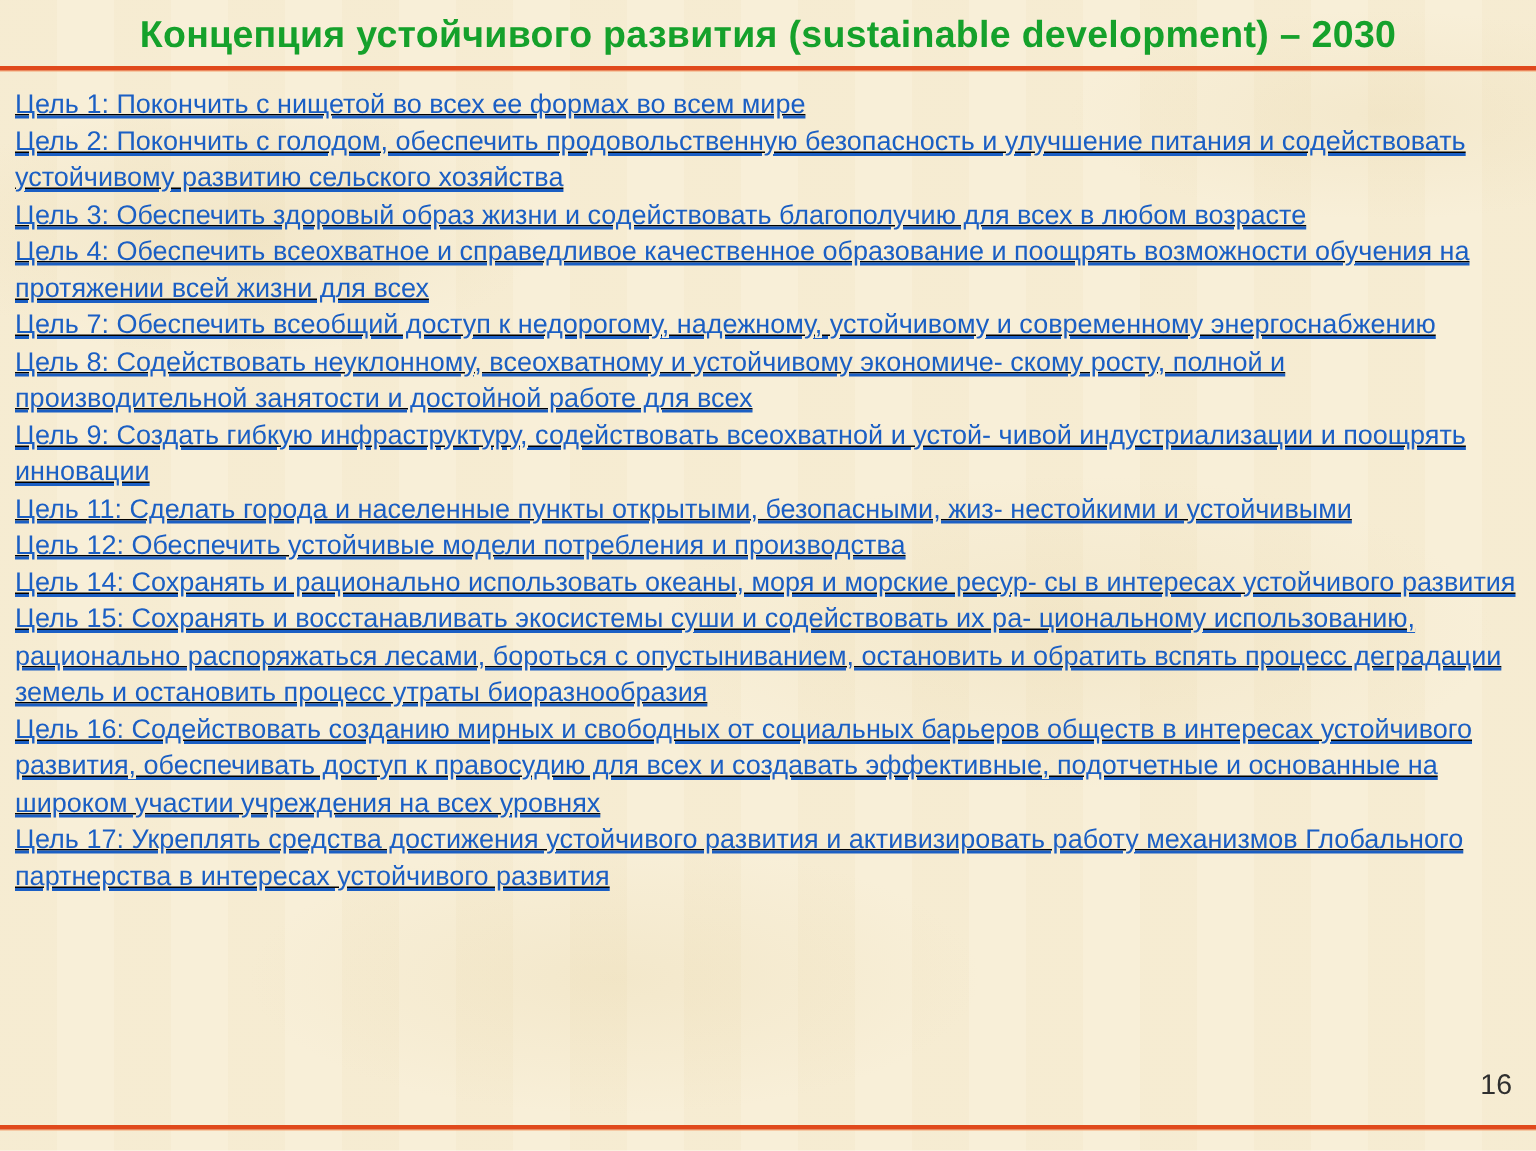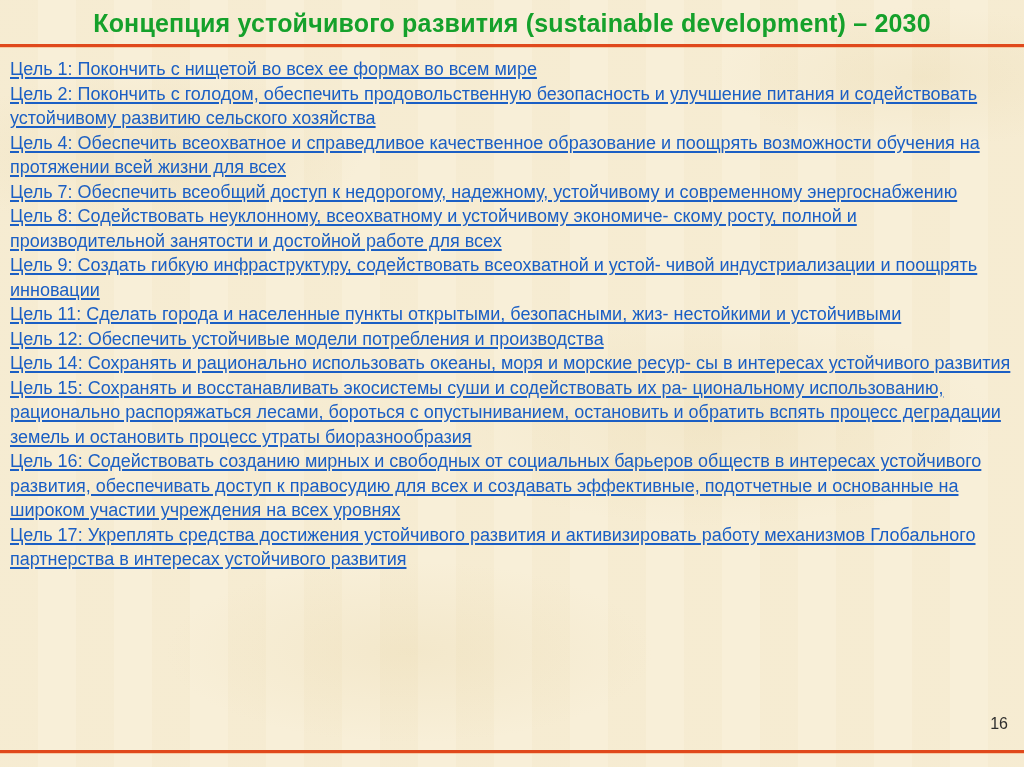--- a/index.html
+++ b/index.html
@@ -45,53 +45,55 @@
     background: #e0491c;
     box-shadow: 0 1px 0 rgba(245,176,132,0.6);
   }
   .rule-top { top: 44px; }
   .rule-bottom { top: 750px; }
   .goals {
     position: absolute;
     top: 57px;
     left: 10px;
     width: 1002px;
+    text-decoration: underline;
   }
   .goals p {
     margin: 0;
     padding: 0;
     font-size: 18px;
     line-height: 24.5px;
     color: #1b5fc4;
     text-decoration: underline;
     text-decoration-thickness: 1.5px;
     text-underline-offset: 2px;
     cursor: pointer;
   }
   .page-number {
     position: absolute;
     top: 712px;
     right: 16px;
-    font-size: 16px;
+    font-size: 19px;
     line-height: 24px;
     color: #2f2f2f;
   }
 </style>
 </head>
 <body>
 
 <div class="slide">
 
   <div class="slide-title">Концепция устойчивого развития (sustainable development) – 2030</div>
 
   <div class="rule rule-top"></div>
 
   <div class="goals">
     <p>Цель 1: Покончить с нищетой во всех ее формах во всем мире</p>
     <p>Цель 2: Покончить с голодом, обеспечить продовольственную безопасность и улучшение питания и содействовать устойчивому развитию сельского хозяйства</p>
+    <p>Цель 3: Обеспечить здоровый образ жизни и содействовать благополучию для всех в любом возрасте</p>
     <p>Цель 4: Обеспечить всеохватное и справедливое качественное образование и поощрять возможности обучения на протяжении всей жизни для всех</p>
     <p>Цель 7: Обеспечить всеобщий доступ к недорогому, надежному, устойчивому и современному энергоснабжению</p>
     <p>Цель 8: Содействовать неуклонному, всеохватному и устойчивому экономиче- скому росту, полной и производительной занятости и достойной работе для всех</p>
     <p>Цель 9: Создать гибкую инфраструктуру, содействовать всеохватной и устой- чивой индустриализации и поощрять инновации</p>
     <p>Цель 11: Сделать города и населенные пункты открытыми, безопасными, жиз- нестойкими и устойчивыми</p>
     <p>Цель 12: Обеспечить устойчивые модели потребления и производства</p>
     <p>Цель 14: Сохранять и рационально использовать океаны, моря и морские ресур- сы в интересах устойчивого развития</p>
     <p>Цель 15: Сохранять и восстанавливать экосистемы суши и содействовать их ра- циональному использованию, рационально распоряжаться лесами, бороться с опустыниванием, остановить и обратить вспять процесс деградации земель и остановить процесс утраты биоразнообразия</p>
     <p>Цель 16: Содействовать созданию мирных и свободных от социальных барьеров обществ в интересах устойчивого развития, обеспечивать доступ к правосудию для всех и создавать эффективные, подотчетные и основанные на широком участии учреждения на всех уровнях</p>
     <p>Цель 17: Укреплять средства достижения устойчивого развития и активизировать работу механизмов Глобального партнерства в интересах устойчивого развития</p>

